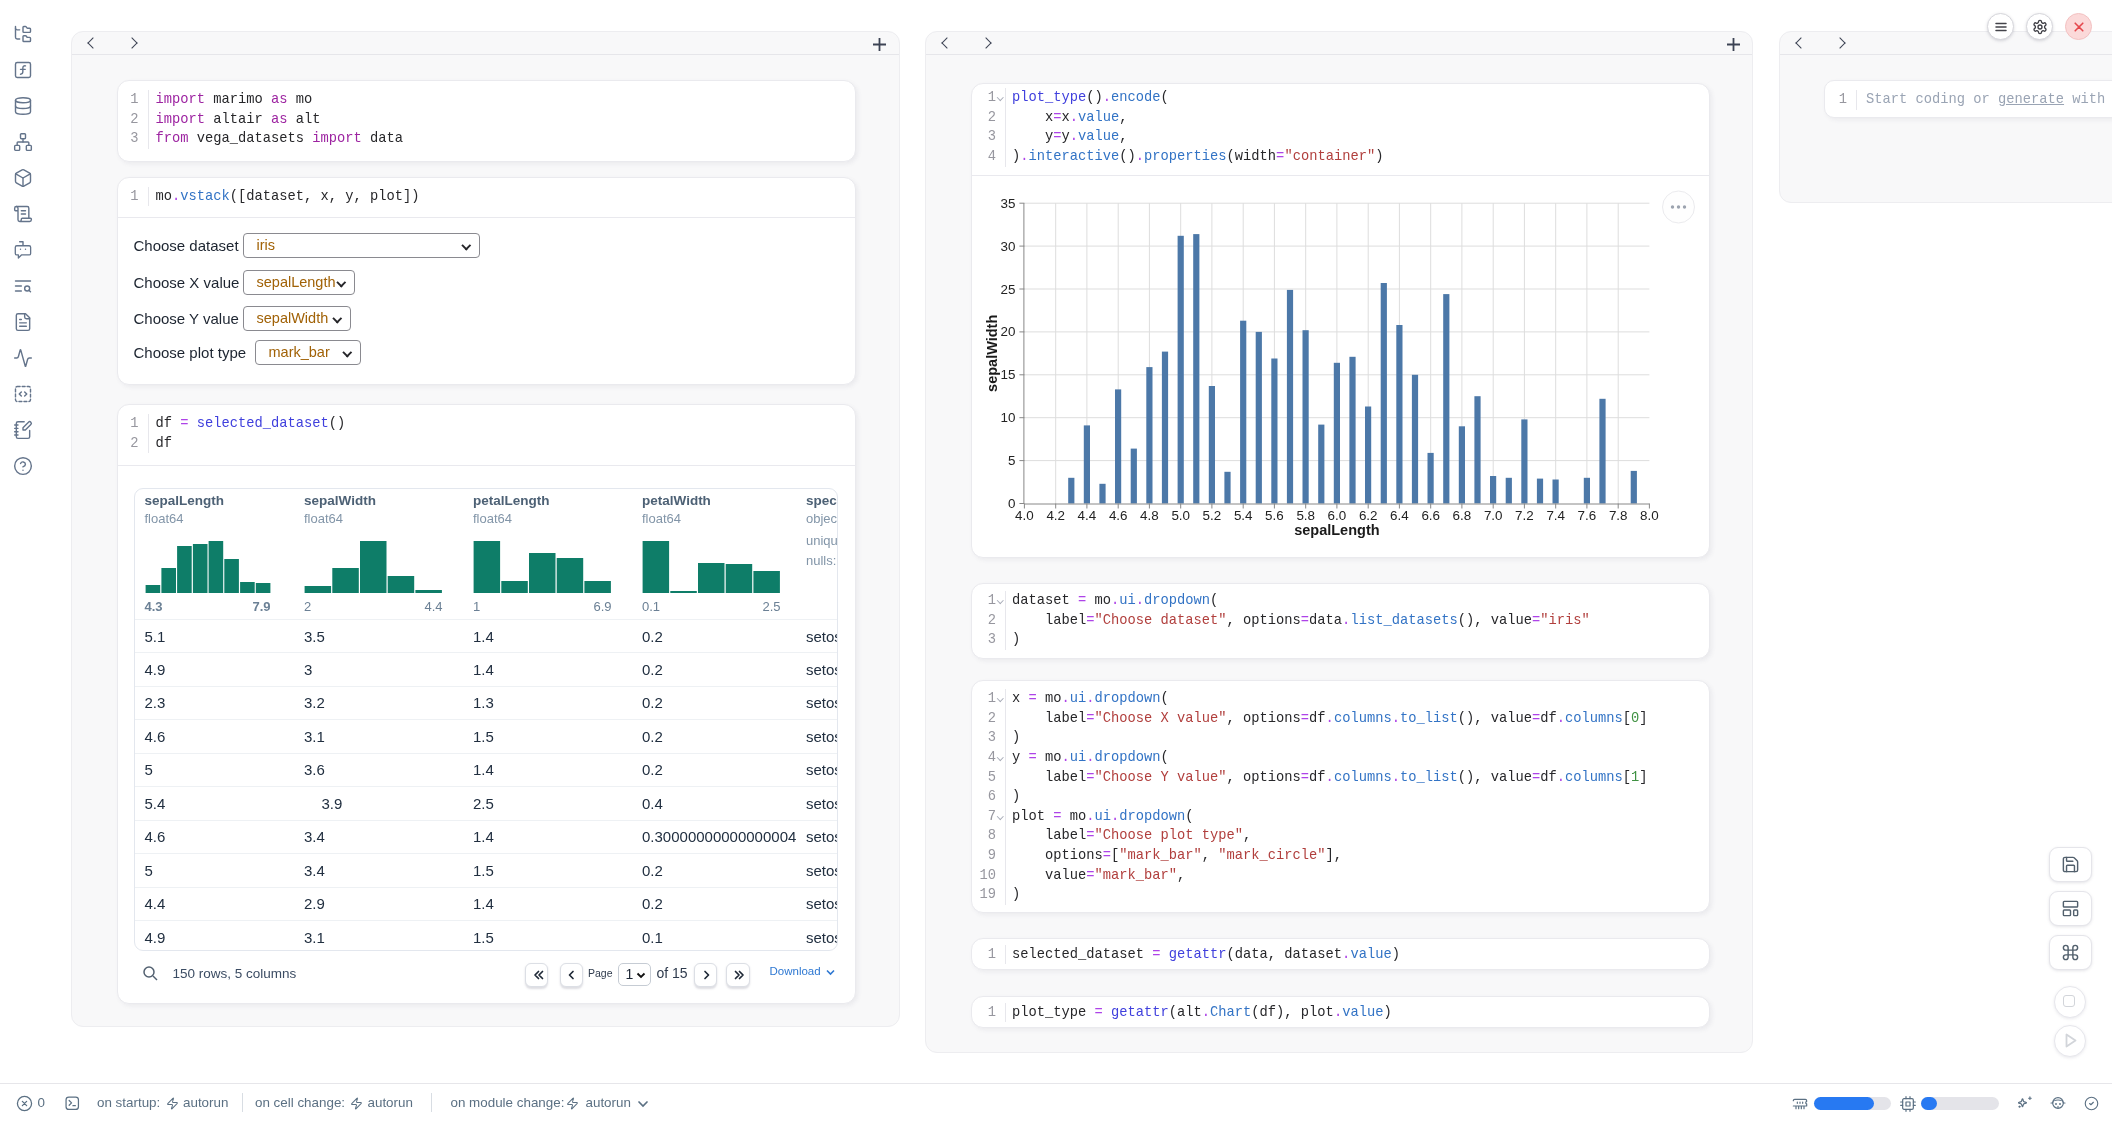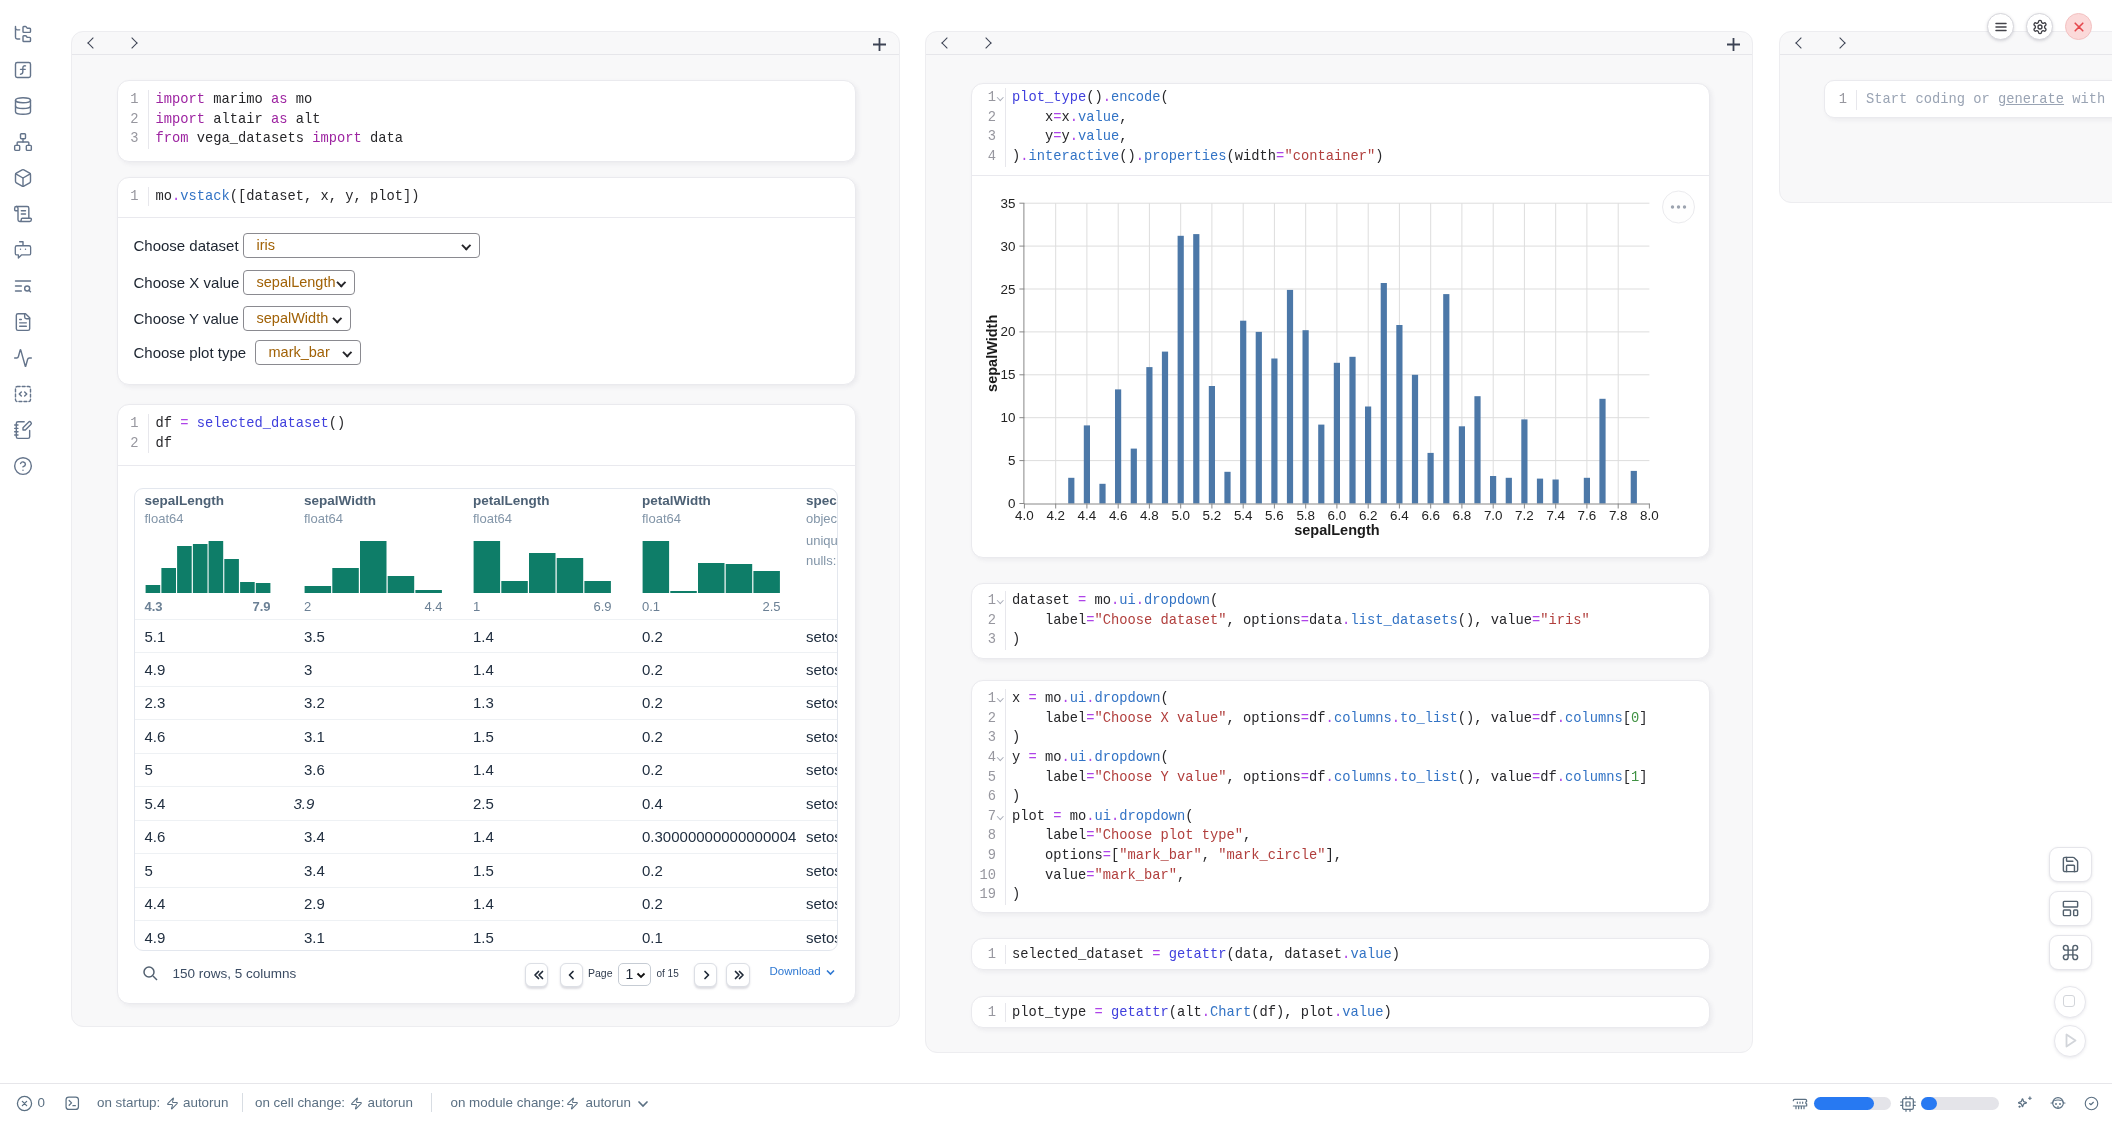--- a/index.html
+++ b/index.html
@@ -272,21 +272,21 @@
       </div>
 <div class="trow" style="top:263.8px;">
         <span class="tv" style="left:10px;">5</span>
         <span class="tv" style="left:169.5px;">3.6</span>
         <span class="tv" style="left:338.5px;">1.4</span>
         <span class="tv" style="left:507.5px;">0.2</span>
         <span class="tv" style="left:671.5px;">setosa</span>
       </div>
 <div class="trow" style="top:297.2px;">
         <span class="tv" style="left:10px;">5.4</span>
-        <span class="tv" style="left:159px;font-style:italic;">3.9</span>
+        <span class="tv" style="left:187px;">3.9</span>
         <span class="tv" style="left:338.5px;">2.5</span>
         <span class="tv" style="left:507.5px;">0.4</span>
         <span class="tv" style="left:671.5px;">setosa</span>
       </div>
 <div class="trow" style="top:330.7px;">
         <span class="tv" style="left:10px;">4.6</span>
         <span class="tv" style="left:169.5px;">3.4</span>
         <span class="tv" style="left:338.5px;">1.4</span>
         <span class="tv" style="left:507.5px;">0.30000000000000004</span>
         <span class="tv" style="left:671.5px;">setosa</span>
@@ -323,21 +323,21 @@
       <path d="M8.5 3.5L5 7l3.5 3.5M12.5 3.5L9 7l3.5 3.5"></path>
     </svg>
 <div class="pgbtn" style="left:442.2px; top:558px;"></div>
     <svg class="abs" style="left:446px; top:563px;" width="15" height="14" viewBox="0 0 15 14" fill="none" stroke="#1f2937" stroke-width="1.7" stroke-linecap="round" stroke-linejoin="round">
       <path d="M9 3.5L5.5 7 9 10.5"></path>
     </svg>
 <div class="abs" style="left:470.5px; top:561.5px; font-size:10.5px; line-height:13px; color:#2f3b4d;">Page</div>
 <div class="abs" style="left:500px; top:557.5px; width:33.5px; height:23px; background:#fff; border:1px solid #c6ccd4; border-radius:5px; font-size:14px; color:#1f2937; line-height:21px; padding-left:7px;">1<svg class="abs" style="right:4px; top:7px;" width="10" height="9" viewBox="0 0 10 9" fill="none" stroke="#111" stroke-width="1.8">
         <path d="M1.5 2.5L5 6l3.5-3.5"></path>
       </svg></div>
-<div class="abs" style="left:539px; top:561.5px; font-size:10px; line-height:13px; color:#2f3b4d;">of 15</div>
+<div class="abs" style="left:539px; top:561.5px; font-size:14px; line-height:13px; color:#2f3b4d;">of 15</div>
 <div class="pgbtn" style="left:576.4px; top:558px;"></div>
     <svg class="abs" style="left:581px; top:563px;" width="15" height="14" viewBox="0 0 15 14" fill="none" stroke="#1f2937" stroke-width="1.7" stroke-linecap="round" stroke-linejoin="round">
       <path d="M6 3.5L9.5 7 6 10.5"></path>
     </svg>
 <div class="pgbtn" style="left:608.8px; top:558px;"></div>
     <svg class="abs" style="left:613px; top:563px;" width="15" height="14" viewBox="0 0 15 14" fill="none" stroke="#1f2937" stroke-width="1.7" stroke-linecap="round" stroke-linejoin="round">
       <path d="M4.5 3.5L8 7l-3.5 3.5M8.5 3.5L12 7l-3.5 3.5"></path>
     </svg>
 <div class="abs" style="left:652px; top:560px; font-size:11.5px; line-height:13px; color:#2e78d2;">Download</div>
 <svg class="abs" style="left:707px; top:563px;" width="11" height="9" viewBox="0 0 11 9" fill="none" stroke="#2e78d2" stroke-width="1.6">

